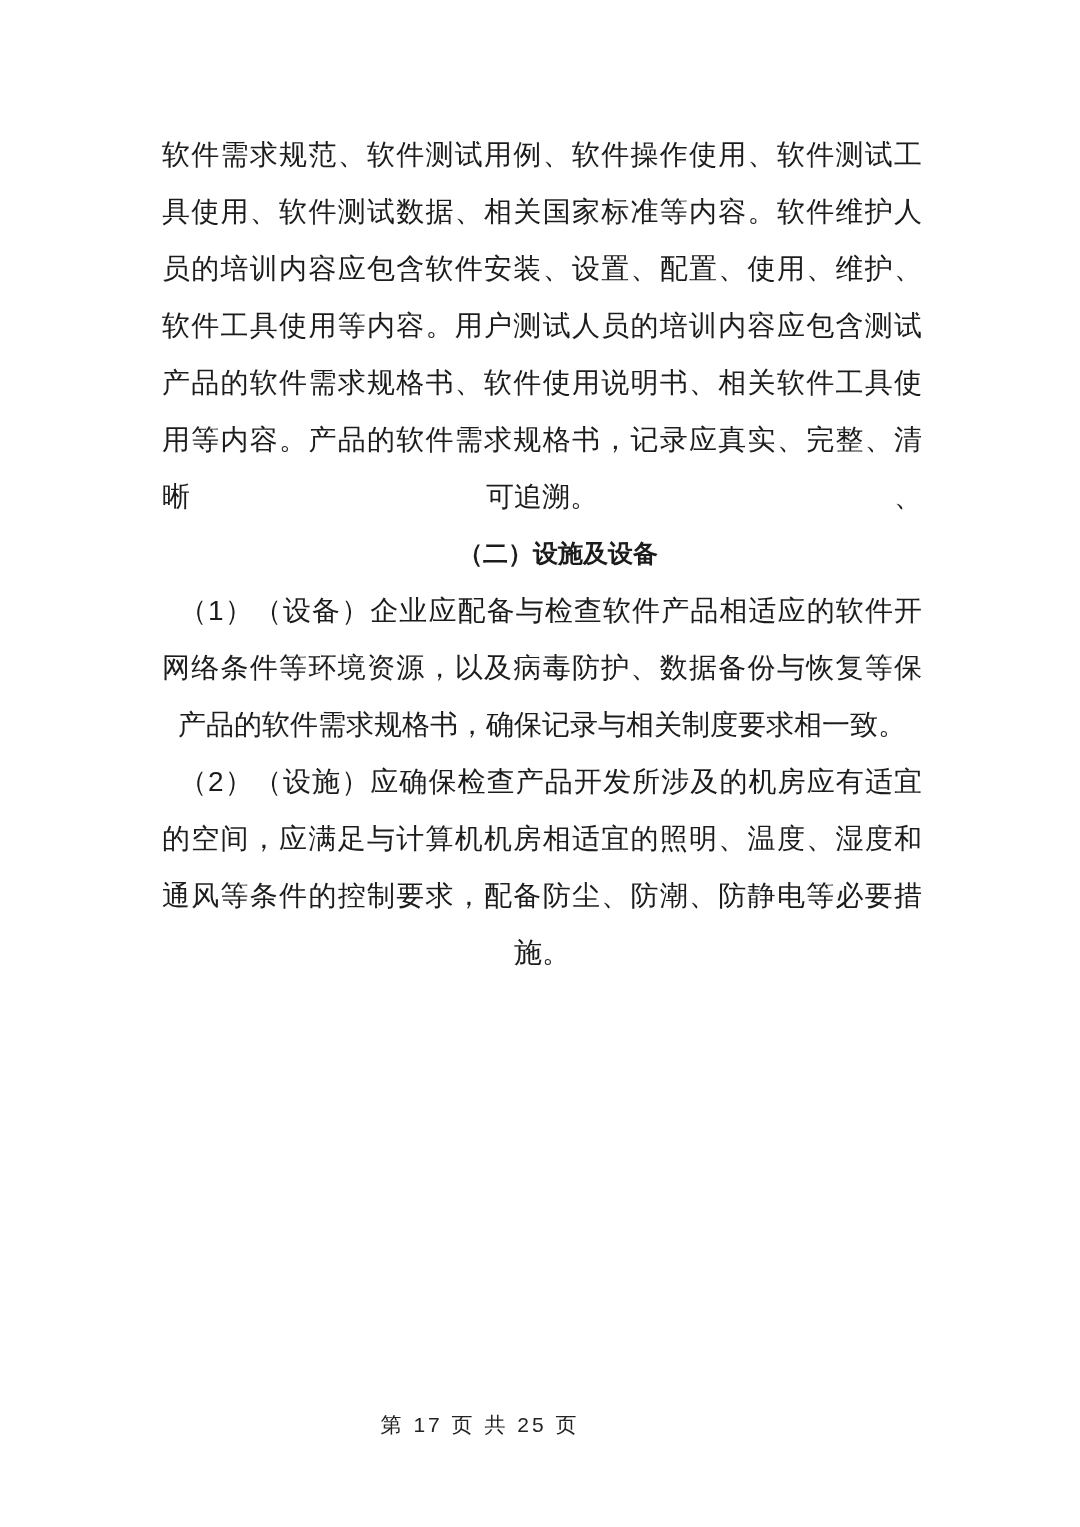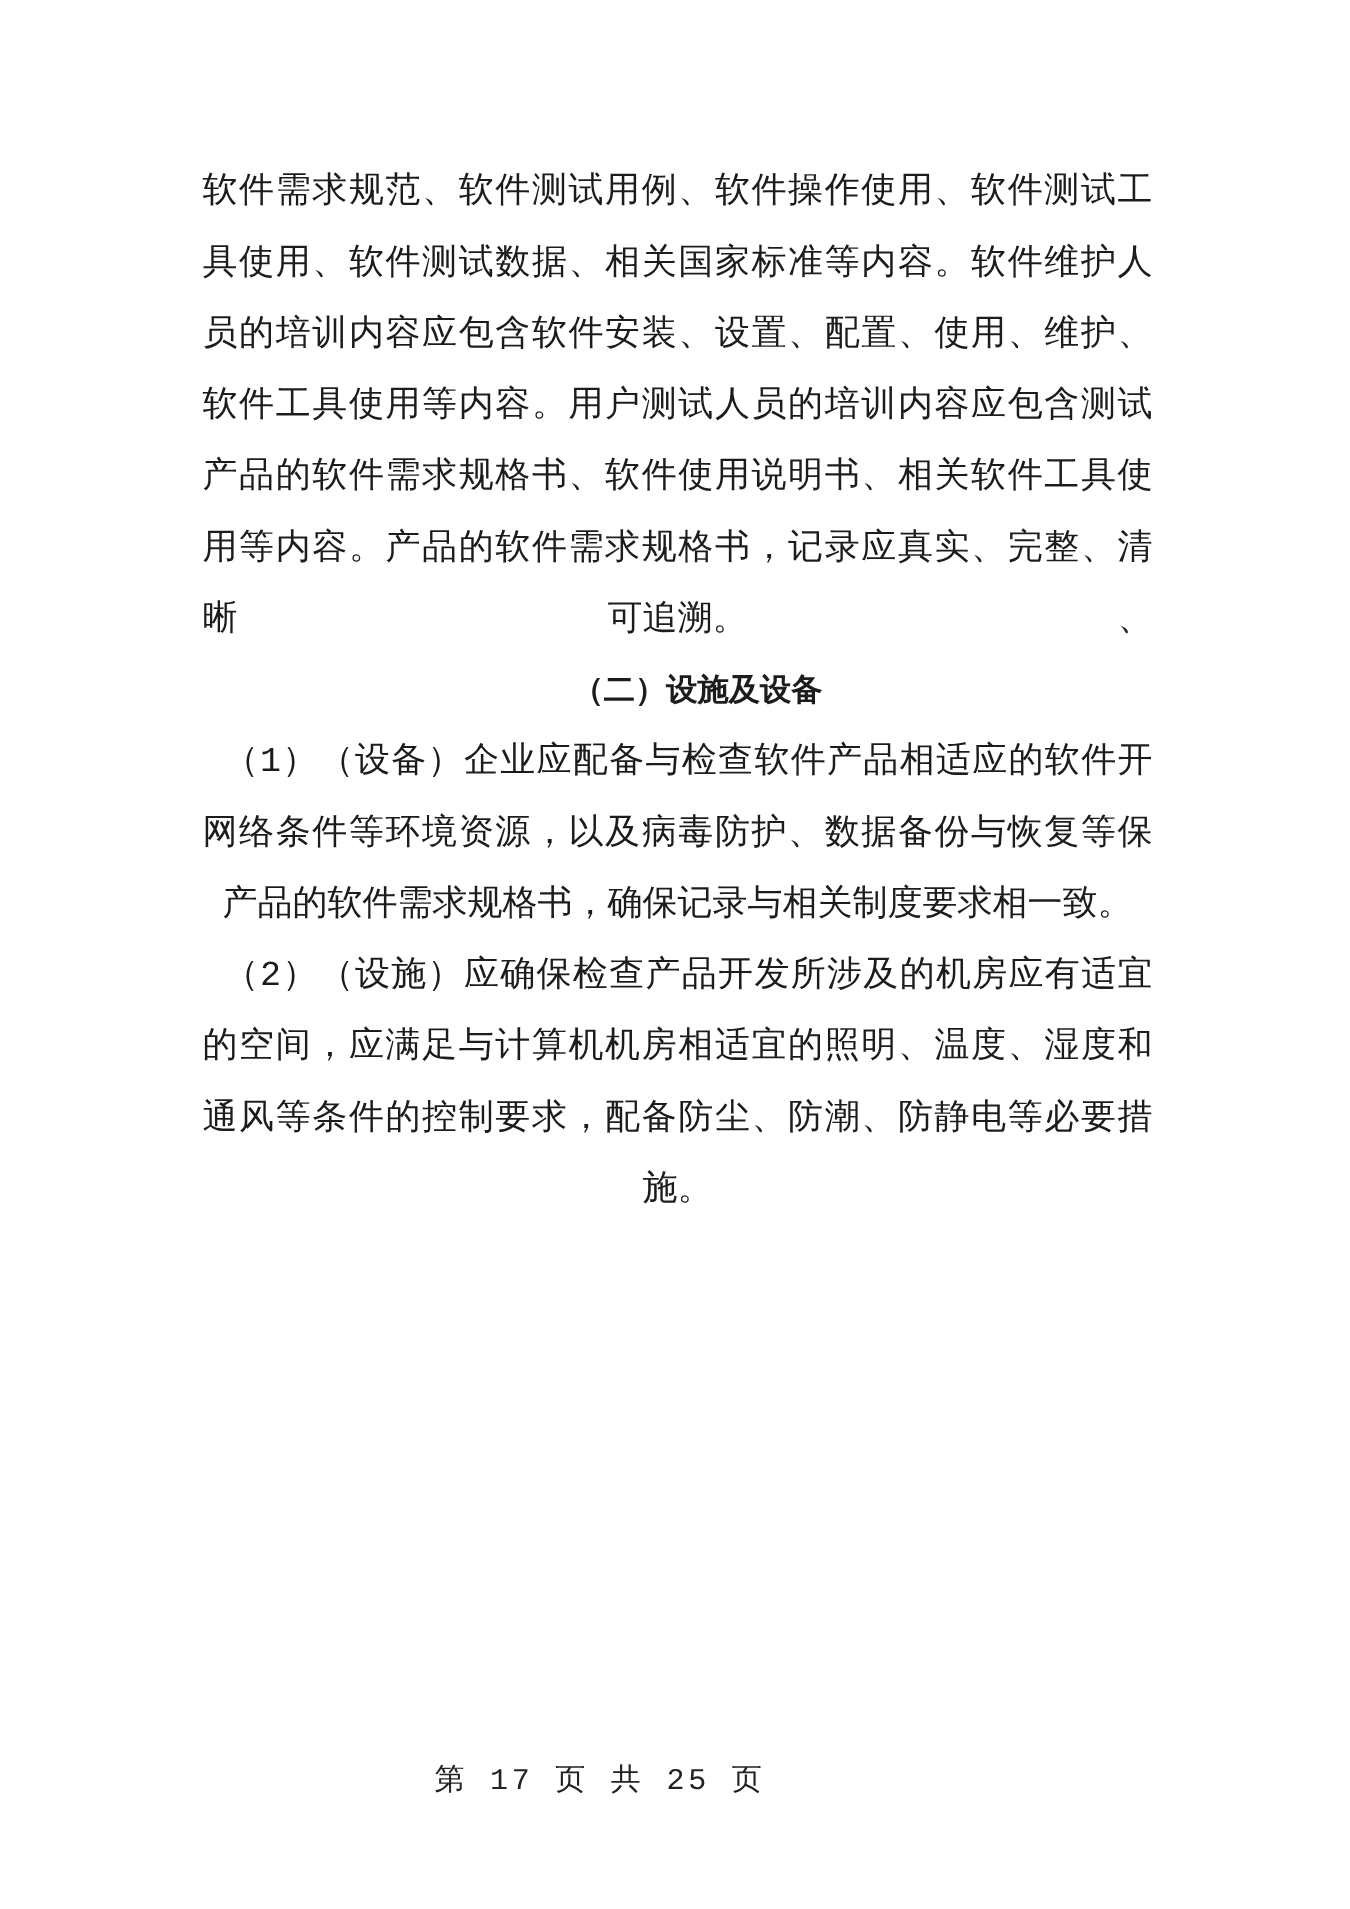--- a/index.html
+++ b/index.html
@@ -6,21 +6,21 @@
     margin: 0;
     padding: 0;
     background: #ffffff;
   }
   .page {
     position: relative;
     width: 960px;
     height: 1527px;
     background: #ffffff;
     overflow: hidden;
-    font-family: Liberation Mono, monospace;
+    font-family: Liberation Sans, sans-serif;
     color: #1c1c1c;
   }
   .content {
     position: absolute;
     top: 126px;
     left: 162px;
     width: 760px;
   }
   .ln {
     height: 57px;
@@ -43,21 +43,21 @@
     font-weight: bold;
     padding-left: 32px;
     font-size: 25px;
   }
   .footer {
     position: absolute;
     left: 0;
     right: 0;
     bottom: 88px;
     text-align: center;
-    font-size: 24px;
+    font-size: 21px;
     letter-spacing: 3px;
     color: #222222;
   }
 </style>
 </head>
 <body>
 
 <div class="page">
   <div class="content">
 

